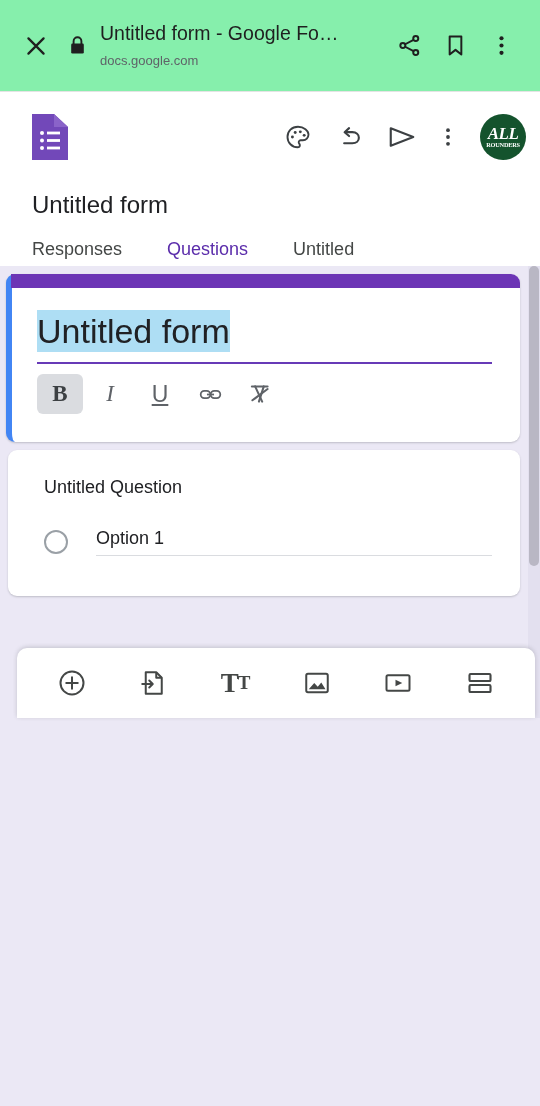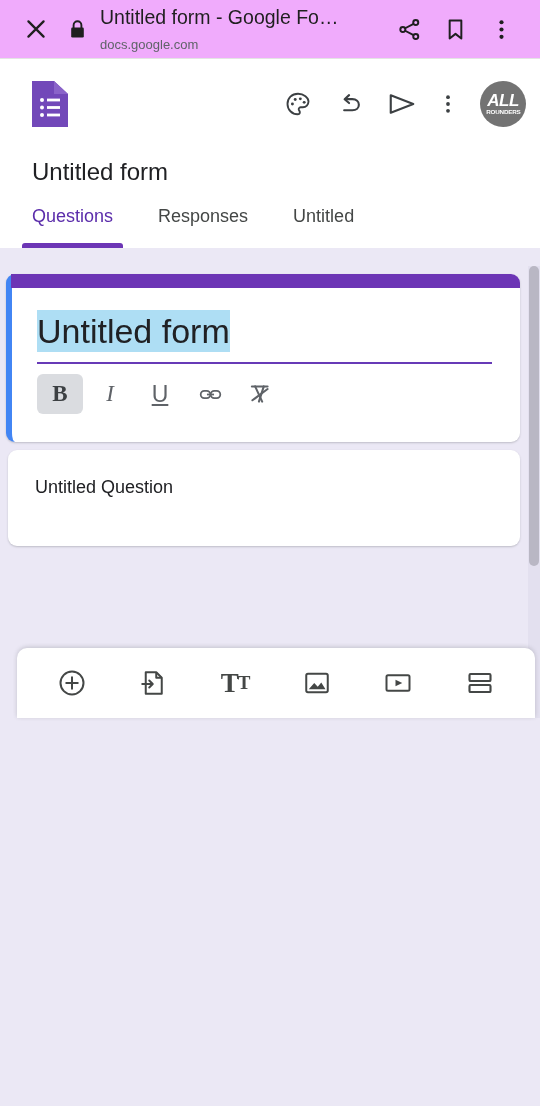--- a/index.html
+++ b/index.html
@@ -7,22 +7,22 @@
     width: 540px;
     height: 1106px;
     font-family: "Liberation Sans", sans-serif;
     background: #ebe8f5;
     overflow: hidden;
   }
   body { position: relative; }
 
   
   .cct {
-    height: 59px;
-    background: #f0abfc;
+    height: 92px;
+    background: #86efac;
     display: flex;
     align-items: center;
     padding: 0 16px 0 14px;
     border-bottom: 1px solid #e4e4e4;
     position: relative;
   }
   .cct-close {
     width: 44px; height: 44px;
     display: flex; align-items: center; justify-content: center;
     flex: 0 0 auto;
@@ -75,28 +75,29 @@
   .tb-spacer { flex: 1 1 auto; }
   .tb-btn {
     width: 52px; height: 52px;
     display: flex; align-items: center; justify-content: center;
     flex: 0 0 auto;
   }
   .tb-btn.narrow { width: 40px; }
   .avatar {
     width: 46px; height: 46px;
     border-radius: 50%;
-    background: #737373;
+    background: #14532d;
     flex: 0 0 auto;
     margin-left: 12px;
     display: flex;
     flex-direction: column;
     align-items: center;
     justify-content: center;
     overflow: hidden;
+    font-family: Liberation Serif, serif;
   }
   .avatar .a1 {
     color: #fff;
     font-size: 17px;
     font-weight: bold;
     letter-spacing: -0.5px;
     line-height: 15px;
     font-style: italic;
   }
   .avatar .a2 {
@@ -382,22 +383,22 @@
     <div class="a1">ALL</div>
     <div class="a2">ROUNDERS</div>
   </div>
 </div>
 
 <div class="form-name-row">
   <span class="form-name">Untitled form</span>
 </div>
 
 <div class="tabs">
+  <div class="tab">Responses</div>
   <div class="tab active">Questions</div>
-  <div class="tab">Responses</div>
   <div class="tab">Untitled</div>
 </div>
 
 <div class="scroll-area">
 
   <div class="card selected">
     <div class="card-header"></div>
     <div class="card-body">
       <div class="title-line">
         <span class="title-text">Untitled form</span>
@@ -427,22 +428,26 @@
             <path d="M15.5 5 L11 19" stroke="#5f6368" stroke-width="1.9" stroke-linecap="round"></path>
             <path d="M5 17.8 L19 7.4" stroke="#5f6368" stroke-width="1.9" stroke-linecap="round"></path>
           </svg>
         </div>
       </div>
 
     </div>
   </div>
 
   <div class="card">
-    <div class="card-body" style="padding:6px 28px 40px 13px;">
+    <div class="card-body" style="padding:6px 28px 40px 22px;">
       <div class="q-title">Untitled Question</div>
+      <div class="q-option">
+        <div class="radio"></div>
+        <div class="q-option-label">Option 1</div>
+      </div>
     </div>
   </div>
 
   <div class="scrollbar-track">
     <div class="scrollbar-thumb"></div>
   </div>
 </div>
 
 <div class="float-toolbar">
   <div class="ft-btn">

